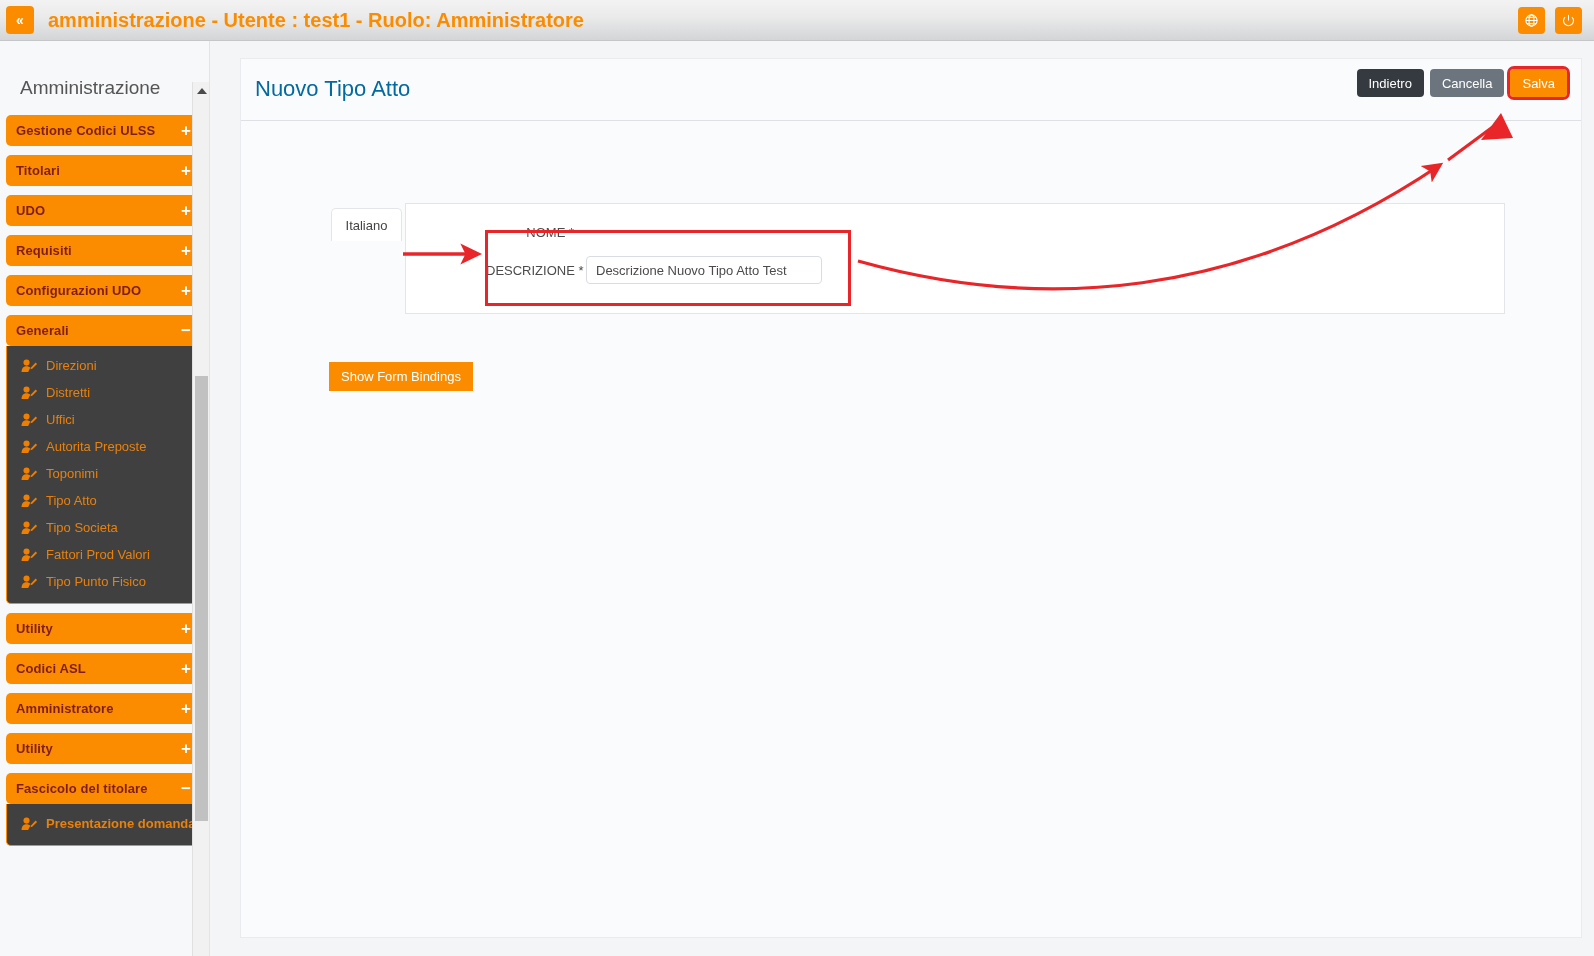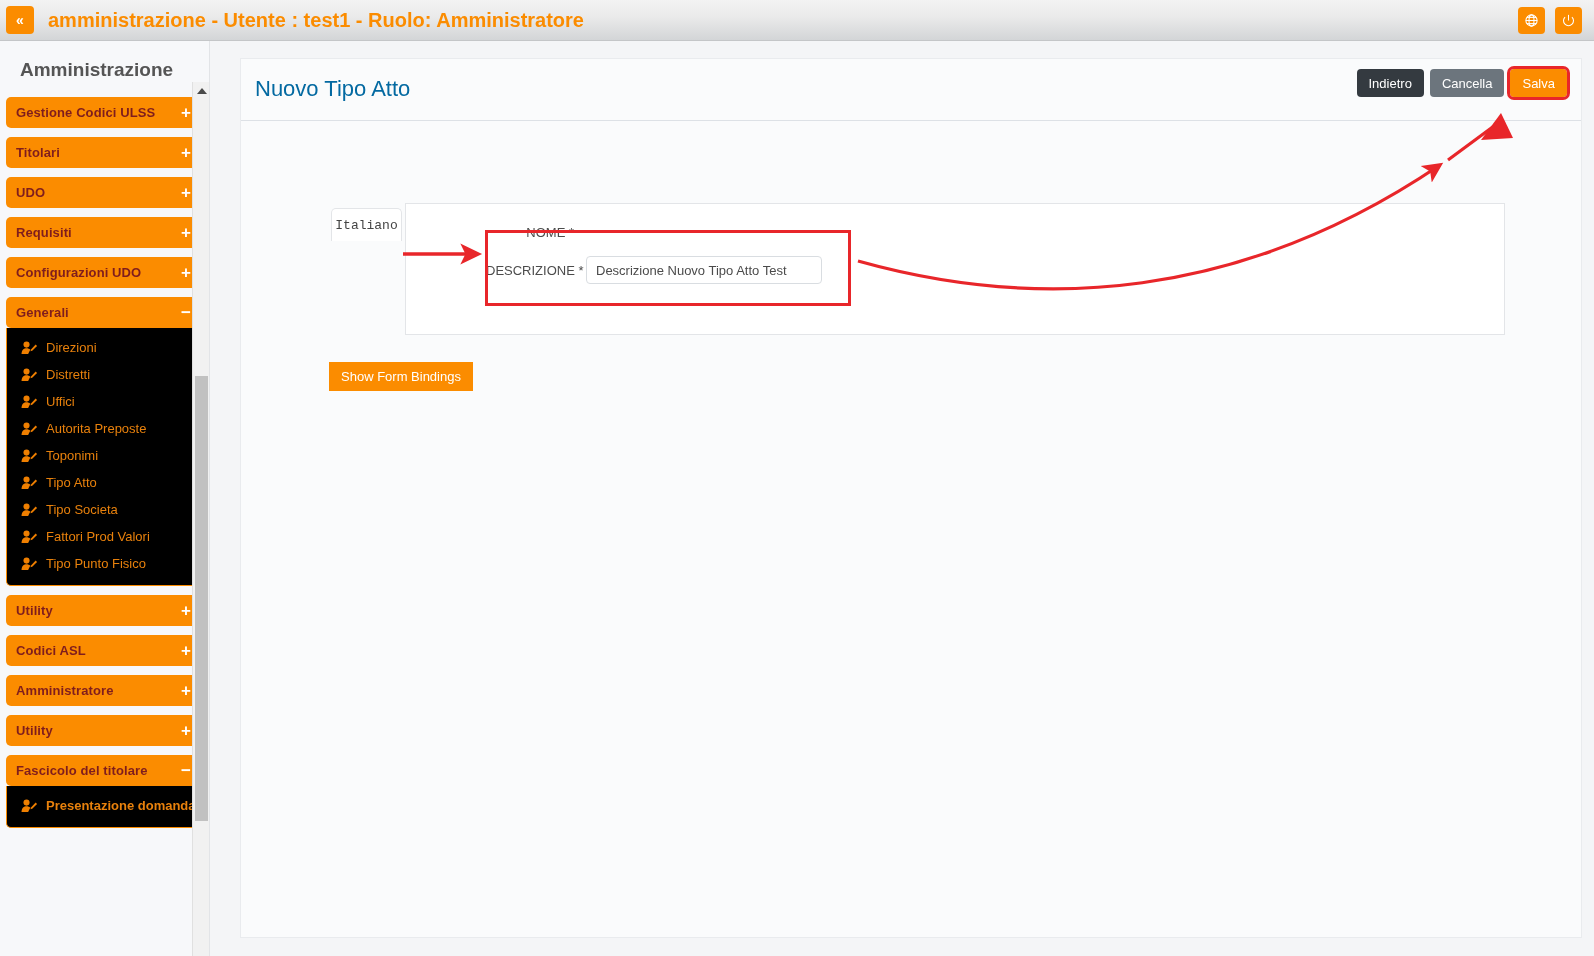--- a/index.html
+++ b/index.html
@@ -42,33 +42,33 @@
   .icon-btn svg { width: 15px; height: 15px; fill: none; stroke: #fff; stroke-width: 1.7; }
 
   
   .sidebar {
     position: absolute; top: 41px; left: 0; width: 210px; height: 915px;
     background: #f7f8fa;
     overflow: hidden;
     border-right: 1px solid #e2e4e7;
   }
   .side-head {
-    font-size: 19px; color: #555; padding: 18px 0 16px 20px; font-weight: bold;
+    font-size: 19px; color: #555; padding: 36px 0 16px 20px; font-weight: normal;
   }
   .menu-btn {
     margin: 0 6px 9px 6px; height: 31px;
     background: #fb8c00; border-radius: 5px;
     display: flex; align-items: center; justify-content: space-between;
     padding: 0 12px 0 10px; cursor: pointer;
   }
   .menu-btn span.lbl { color: #7f1d1d; font-size: 13px; font-weight: bold; letter-spacing: .1px; }
   .menu-btn span.sgn { color: #fff; font-size: 17px; font-weight: bold; line-height: 1; }
   .submenu {
     margin: -9px 6px 9px 6px; border: 1px solid #fb8c00;
-    border-top: none; border-radius: 0 0 5px 5px; background: #000000;
+    border-top: none; border-radius: 0 0 5px 5px; background: #404040;
     padding: 6px 0 8px 0;
   }
   .submenu-item {
     display: flex; align-items: center; gap: 8px;
     padding: 6px 0 6px 14px; cursor: pointer;
   }
   .submenu-item .txt { color: #e8810c; font-size: 13px; }
   .user-icon { width: 17px; height: 14px; flex: none; }
   .user-icon svg { width: 17px; height: 14px; fill: #ef7f00; }
 
@@ -126,25 +126,25 @@
   .btn-orange { background: #fb8c00; }
   .btn-orange.hl { outline: 3px solid #e8262a; outline-offset: 0px; }
 
   
   .lang-tab {
     position: absolute; left: 90px; top: 149px;
     width: 71px; height: 33px;
     background: #fff; border: 1px solid #e3e5e8; border-bottom: none;
     border-radius: 5px 5px 0 0;
     display: flex; align-items: center; justify-content: center;
-    font-size: 13px; color: #444; cursor: pointer; font-family: Liberation Mono, monospace;
+    font-size: 13px; color: #444; cursor: pointer;
   }
   .form-panel {
     position: absolute; left: 164px; top: 144px;
-    width: 1100px; height: 132px;
+    width: 1100px; height: 111px;
     background: #fff; border: 1px solid #e3e5e8;
   }
   .form-fields {
     position: absolute; left: 80px; top: 10px;
     width: 368px;
   }
   .field-row { display: flex; align-items: center; height: 36px; margin-bottom: 2px; }
   .field-label {
     width: 100px; text-align: right; padding-right: 12px;
     font-size: 13px; color: #4b4b4b; white-space: nowrap;

